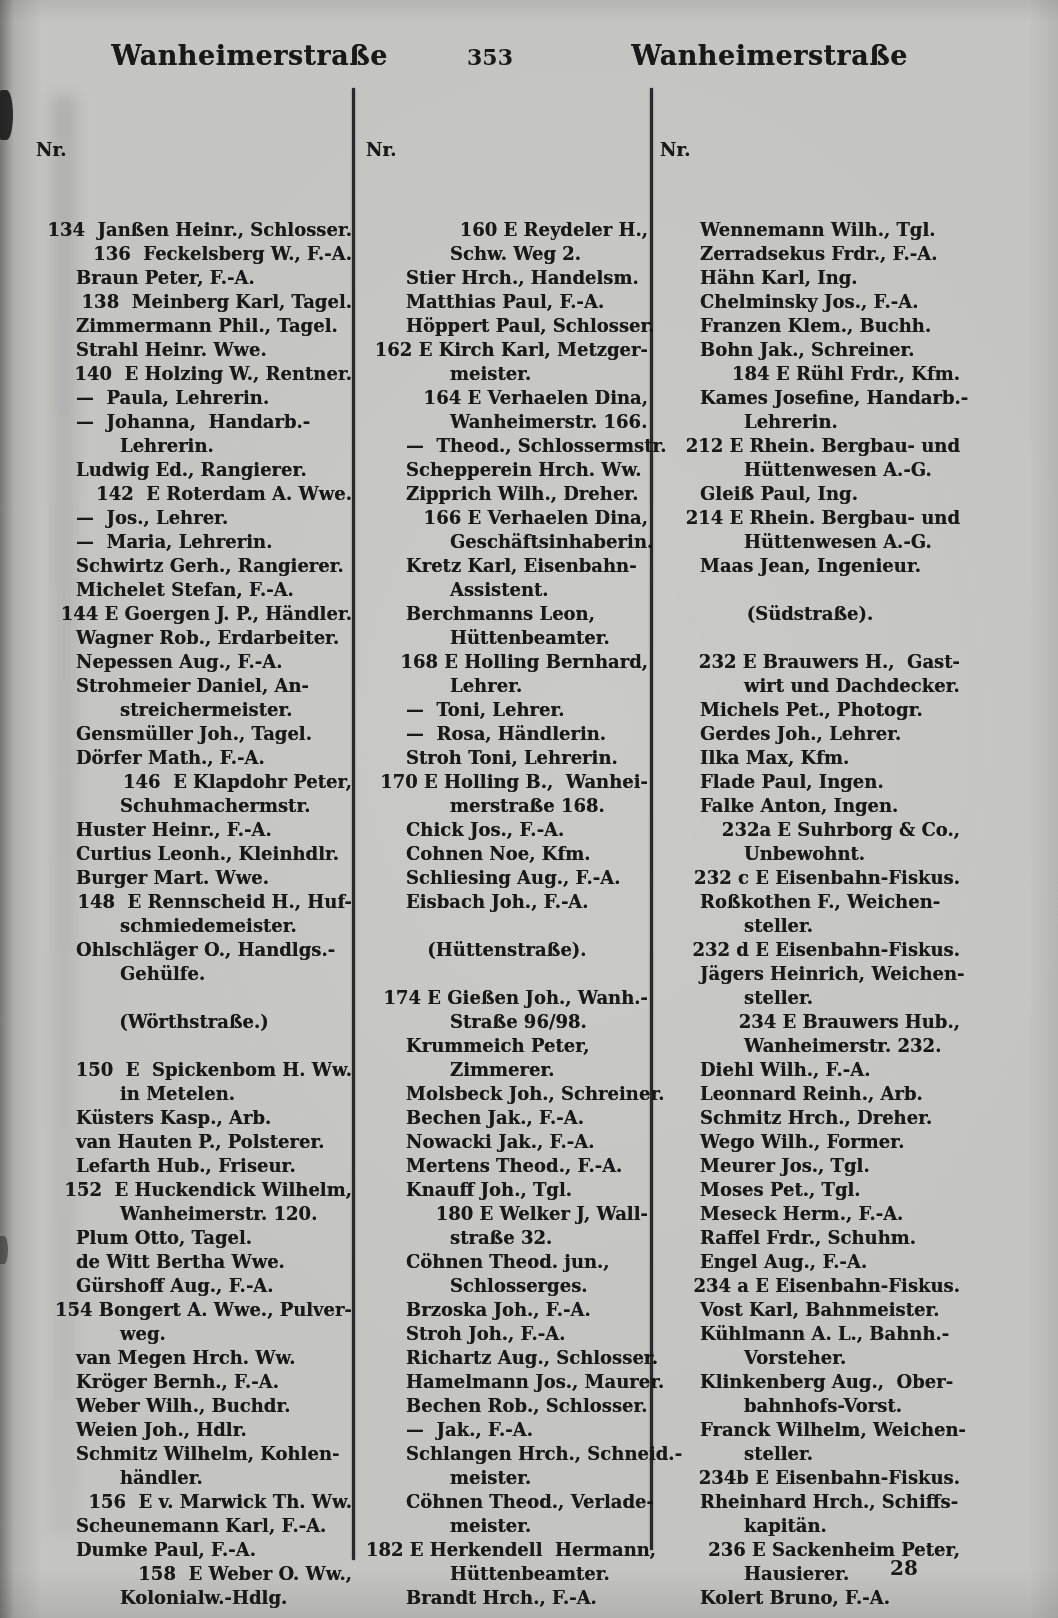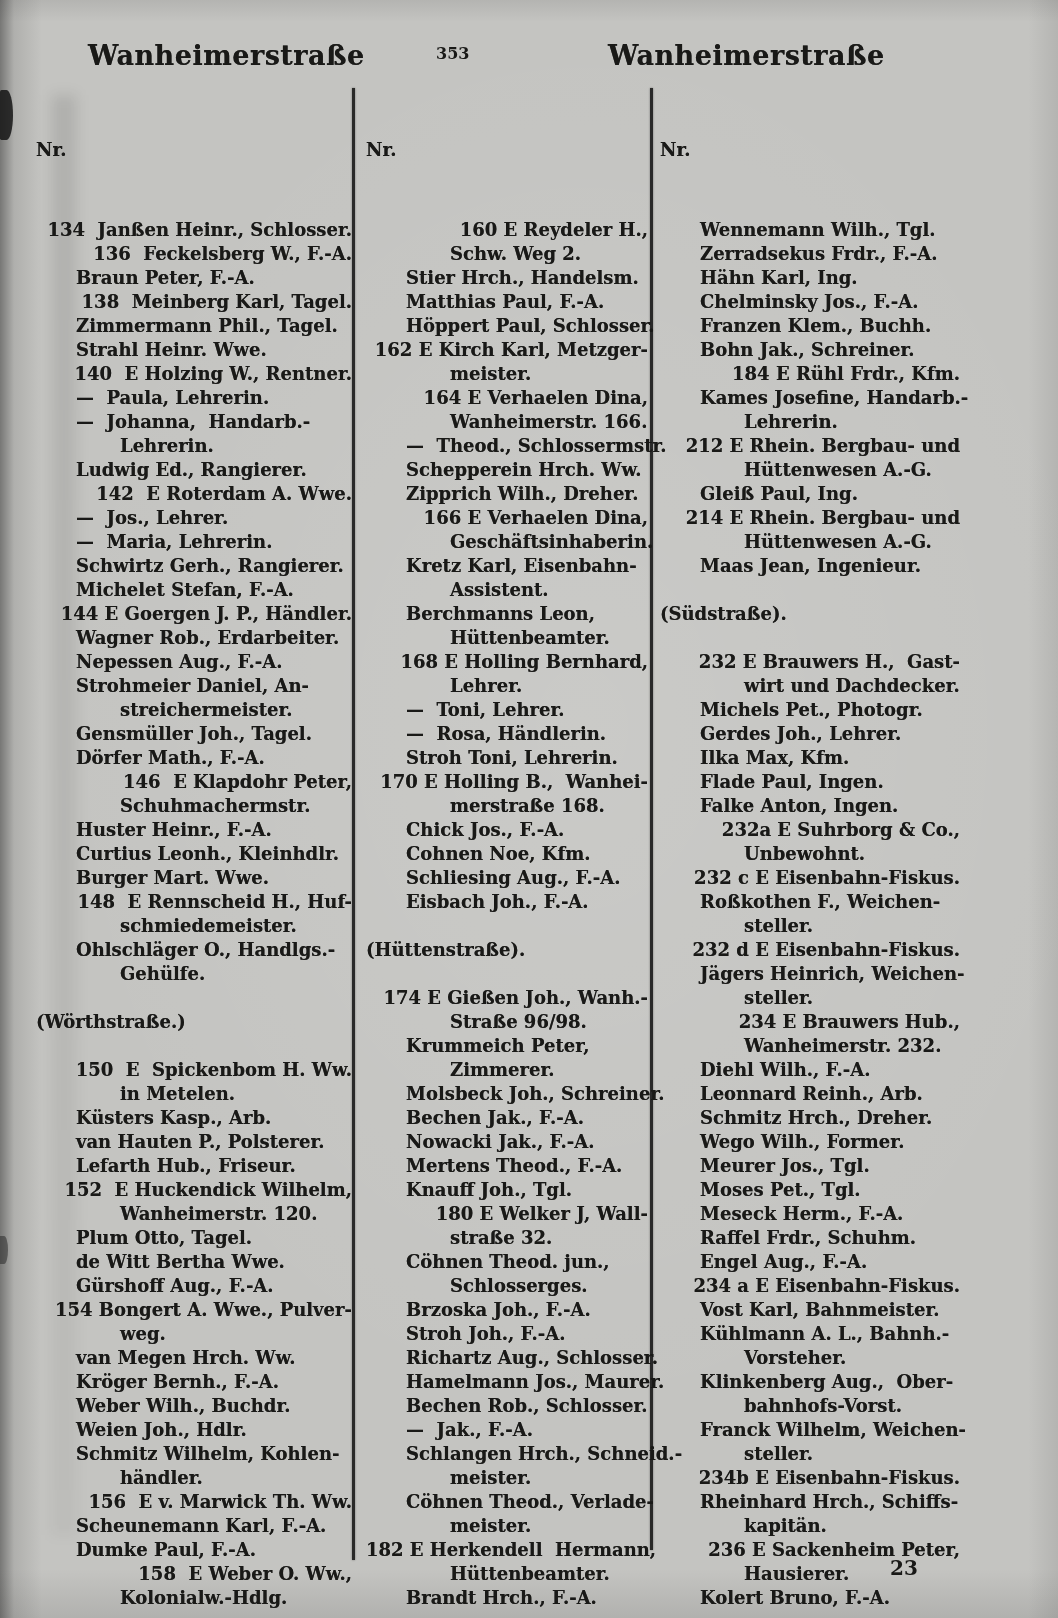--- a/index.html
+++ b/index.html
@@ -9,35 +9,35 @@
       radial-gradient(ellipse 900px 1200px at 55% 45%, rgba(255,255,255,0.10), rgba(0,0,0,0) 60%),
       linear-gradient(90deg, rgba(25,25,25,0.45) 0px, rgba(25,25,25,0.12) 14px, rgba(0,0,0,0) 42px),
       linear-gradient(270deg, rgba(40,40,40,0.10) 0px, rgba(0,0,0,0) 30px),
       linear-gradient(180deg, rgba(40,40,40,0.10) 0px, rgba(0,0,0,0) 22px, rgba(0,0,0,0) 97%, rgba(40,40,40,0.12) 100%),
       #c4c4c1;
     font-family:"DejaVu Serif","Liberation Serif",serif;
     color:#191917;
     font-weight:700;
   }
   .sheet{position:absolute;inset:0;}
-  .hdr-title{position:absolute;top:40px;font-size:27px;letter-spacing:0.5px;text-align:left;
+  .hdr-title{position:absolute;top:40px;font-size:27px;letter-spacing:0.5px;text-align:right;
     text-shadow:0 0 0.5px rgba(20,20,20,0.7);}
   .hdr-left{left:88px;width:300px;}
   .hdr-right{left:608px;width:300px;}
-  .hdr-page{position:absolute;top:44px;left:436px;width:140px;font-size:16px;text-align:left;}
+  .hdr-page{position:absolute;top:44px;left:420px;width:140px;font-size:22px;text-align:center;}
   .col{position:absolute;top:90px;font-size:18px;line-height:24px;white-space:pre;}
   .col-1{left:36px;width:316px;}
   .col-2{left:366px;width:282px;}
   .col-3{left:660px;width:300px;}
   .nr{margin-bottom:8px;}
   .line{text-shadow:0 0 0.4px rgba(20,20,20,0.65);}
   .ind0{padding-left:0;text-align:right;}
   .ind1{padding-left:40px;}
   .ind2{padding-left:84px;}
-  .center{padding-left:0;margin:24px 0;white-space:normal;}
+  .center{text-align:center;padding-left:0;margin:24px 0;white-space:normal;}
   .vrule{position:absolute;top:88px;width:3px;height:1472px;background:#141414;opacity:0.88;
     box-shadow:0 0 2px rgba(20,20,20,0.6);}
   .vrule-1{left:352px;}
   .vrule-2{left:650px;height:1462px;}
   .sig{position:absolute;left:890px;top:1556px;font-size:20px;}
   .smudge-a{position:absolute;left:0;top:90px;width:13px;height:50px;background:#151515;
     border-radius:2px 60% 60% 2px;opacity:0.85;}
   .smudge-b{position:absolute;left:0;top:1236px;width:8px;height:28px;background:#222;
     opacity:0.5;border-radius:0 50% 50% 0;}
   .gutter-streak{position:absolute;left:52px;top:95px;width:24px;height:1440px;
@@ -61,14 +61,14 @@
   <div class="col col-1">
     <div class="line nr">Nr.</div>
   <div class="line ind0">134  Janßen Heinr., Schlosser.</div><div class="line ind0">136  Feckelsberg W., F.-A.</div><div class="line ind1">Braun Peter, F.-A.</div><div class="line ind0">138  Meinberg Karl, Tagel.</div><div class="line ind1">Zimmermann Phil., Tagel.</div><div class="line ind1">Strahl Heinr. Wwe.</div><div class="line ind0">140  E Holzing W., Rentner.</div><div class="line ind1">—  Paula, Lehrerin.</div><div class="line ind1">—  Johanna,  Handarb.-</div><div class="line ind2">Lehrerin.</div><div class="line ind1">Ludwig Ed., Rangierer.</div><div class="line ind0">142  E Roterdam A. Wwe.</div><div class="line ind1">—  Jos., Lehrer.</div><div class="line ind1">—  Maria, Lehrerin.</div><div class="line ind1">Schwirtz Gerh., Rangierer.</div><div class="line ind1">Michelet Stefan, F.-A.</div><div class="line ind0">144 E Goergen J. P., Händler.</div><div class="line ind1">Wagner Rob., Erdarbeiter.</div><div class="line ind1">Nepessen Aug., F.-A.</div><div class="line ind1">Strohmeier Daniel, An-</div><div class="line ind2">streichermeister.</div><div class="line ind1">Gensmüller Joh., Tagel.</div><div class="line ind1">Dörfer Math., F.-A.</div><div class="line ind0">146  E Klapdohr Peter,</div><div class="line ind2">Schuhmachermstr.</div><div class="line ind1">Huster Heinr., F.-A.</div><div class="line ind1">Curtius Leonh., Kleinhdlr.</div><div class="line ind1">Burger Mart. Wwe.</div><div class="line ind0">148  E Rennscheid H., Huf-</div><div class="line ind2">schmiedemeister.</div><div class="line ind1">Ohlschläger O., Handlgs.-</div><div class="line ind2">Gehülfe.</div><div class="line center">(Wörthstraße.)</div><div class="line ind0">150  E  Spickenbom H. Ww.</div><div class="line ind2">in Metelen.</div><div class="line ind1">Küsters Kasp., Arb.</div><div class="line ind1">van Hauten P., Polsterer.</div><div class="line ind1">Lefarth Hub., Friseur.</div><div class="line ind0">152  E Huckendick Wilhelm,</div><div class="line ind2">Wanheimerstr. 120.</div><div class="line ind1">Plum Otto, Tagel.</div><div class="line ind1">de Witt Bertha Wwe.</div><div class="line ind1">Gürshoff Aug., F.-A.</div><div class="line ind0">154 Bongert A. Wwe., Pulver-</div><div class="line ind2">weg.</div><div class="line ind1">van Megen Hrch. Ww.</div><div class="line ind1">Kröger Bernh., F.-A.</div><div class="line ind1">Weber Wilh., Buchdr.</div><div class="line ind1">Weien Joh., Hdlr.</div><div class="line ind1">Schmitz Wilhelm, Kohlen-</div><div class="line ind2">händler.</div><div class="line ind0">156  E v. Marwick Th. Ww.</div><div class="line ind1">Scheunemann Karl, F.-A.</div><div class="line ind1">Dumke Paul, F.-A.</div><div class="line ind0">158  E Weber O. Ww.,</div><div class="line ind2">Kolonialw.-Hdlg.</div></div>
   <div class="col col-2">
     <div class="line nr">Nr.</div>
   <div class="line ind0">160 E Reydeler H.,</div><div class="line ind2">Schw. Weg 2.</div><div class="line ind1">Stier Hrch., Handelsm.</div><div class="line ind1">Matthias Paul, F.-A.</div><div class="line ind1">Höppert Paul, Schlosser.</div><div class="line ind0">162 E Kirch Karl, Metzger-</div><div class="line ind2">meister.</div><div class="line ind0">164 E Verhaelen Dina,</div><div class="line ind2">Wanheimerstr. 166.</div><div class="line ind1">—  Theod., Schlossermstr.</div><div class="line ind1">Schepperein Hrch. Ww.</div><div class="line ind1">Zipprich Wilh., Dreher.</div><div class="line ind0">166 E Verhaelen Dina,</div><div class="line ind2">Geschäftsinhaberin.</div><div class="line ind1">Kretz Karl, Eisenbahn-</div><div class="line ind2">Assistent.</div><div class="line ind1">Berchmanns Leon,</div><div class="line ind2">Hüttenbeamter.</div><div class="line ind0">168 E Holling Bernhard,</div><div class="line ind2">Lehrer.</div><div class="line ind1">—  Toni, Lehrer.</div><div class="line ind1">—  Rosa, Händlerin.</div><div class="line ind1">Stroh Toni, Lehrerin.</div><div class="line ind0">170 E Holling B.,  Wanhei-</div><div class="line ind2">merstraße 168.</div><div class="line ind1">Chick Jos., F.-A.</div><div class="line ind1">Cohnen Noe, Kfm.</div><div class="line ind1">Schliesing Aug., F.-A.</div><div class="line ind1">Eisbach Joh., F.-A.</div><div class="line center">(Hüttenstraße).</div><div class="line ind0">174 E Gießen Joh., Wanh.-</div><div class="line ind2">Straße 96/98.</div><div class="line ind1">Krummeich Peter,</div><div class="line ind2">Zimmerer.</div><div class="line ind1">Molsbeck Joh., Schreiner.</div><div class="line ind1">Bechen Jak., F.-A.</div><div class="line ind1">Nowacki Jak., F.-A.</div><div class="line ind1">Mertens Theod., F.-A.</div><div class="line ind1">Knauff Joh., Tgl.</div><div class="line ind0">180 E Welker J, Wall-</div><div class="line ind2">straße 32.</div><div class="line ind1">Cöhnen Theod. jun.,</div><div class="line ind2">Schlosserges.</div><div class="line ind1">Brzoska Joh., F.-A.</div><div class="line ind1">Stroh Joh., F.-A.</div><div class="line ind1">Richartz Aug., Schlosser.</div><div class="line ind1">Hamelmann Jos., Maurer.</div><div class="line ind1">Bechen Rob., Schlosser.</div><div class="line ind1">—  Jak., F.-A.</div><div class="line ind1">Schlangen Hrch., Schneid.-</div><div class="line ind2">meister.</div><div class="line ind1">Cöhnen Theod., Verlade-</div><div class="line ind2">meister.</div><div class="line ind0">182 E Herkendell  Hermann,</div><div class="line ind2">Hüttenbeamter.</div><div class="line ind1">Brandt Hrch., F.-A.</div></div>
   <div class="col col-3">
     <div class="line nr">Nr.</div>
   <div class="line ind1">Wennemann Wilh., Tgl.</div><div class="line ind1">Zerradsekus Frdr., F.-A.</div><div class="line ind1">Hähn Karl, Ing.</div><div class="line ind1">Chelminsky Jos., F.-A.</div><div class="line ind1">Franzen Klem., Buchh.</div><div class="line ind1">Bohn Jak., Schreiner.</div><div class="line ind0">184 E Rühl Frdr., Kfm.</div><div class="line ind1">Kames Josefine, Handarb.-</div><div class="line ind2">Lehrerin.</div><div class="line ind0">212 E Rhein. Bergbau- und</div><div class="line ind2">Hüttenwesen A.-G.</div><div class="line ind1">Gleiß Paul, Ing.</div><div class="line ind0">214 E Rhein. Bergbau- und</div><div class="line ind2">Hüttenwesen A.-G.</div><div class="line ind1">Maas Jean, Ingenieur.</div><div class="line center">(Südstraße).</div><div class="line ind0">232 E Brauwers H.,  Gast-</div><div class="line ind2">wirt und Dachdecker.</div><div class="line ind1">Michels Pet., Photogr.</div><div class="line ind1">Gerdes Joh., Lehrer.</div><div class="line ind1">Ilka Max, Kfm.</div><div class="line ind1">Flade Paul, Ingen.</div><div class="line ind1">Falke Anton, Ingen.</div><div class="line ind0">232a E Suhrborg &amp; Co.,</div><div class="line ind2">Unbewohnt.</div><div class="line ind0">232 c E Eisenbahn-Fiskus.</div><div class="line ind1">Roßkothen F., Weichen-</div><div class="line ind2">steller.</div><div class="line ind0">232 d E Eisenbahn-Fiskus.</div><div class="line ind1">Jägers Heinrich, Weichen-</div><div class="line ind2">steller.</div><div class="line ind0">234 E Brauwers Hub.,</div><div class="line ind2">Wanheimerstr. 232.</div><div class="line ind1">Diehl Wilh., F.-A.</div><div class="line ind1">Leonnard Reinh., Arb.</div><div class="line ind1">Schmitz Hrch., Dreher.</div><div class="line ind1">Wego Wilh., Former.</div><div class="line ind1">Meurer Jos., Tgl.</div><div class="line ind1">Moses Pet., Tgl.</div><div class="line ind1">Meseck Herm., F.-A.</div><div class="line ind1">Raffel Frdr., Schuhm.</div><div class="line ind1">Engel Aug., F.-A.</div><div class="line ind0">234 a E Eisenbahn-Fiskus.</div><div class="line ind1">Vost Karl, Bahnmeister.</div><div class="line ind1">Kühlmann A. L., Bahnh.-</div><div class="line ind2">Vorsteher.</div><div class="line ind1">Klinkenberg Aug.,  Ober-</div><div class="line ind2">bahnhofs-Vorst.</div><div class="line ind1">Franck Wilhelm, Weichen-</div><div class="line ind2">steller.</div><div class="line ind0">234b E Eisenbahn-Fiskus.</div><div class="line ind1">Rheinhard Hrch., Schiffs-</div><div class="line ind2">kapitän.</div><div class="line ind0">236 E Sackenheim Peter,</div><div class="line ind2">Hausierer.</div><div class="line ind1">Kolert Bruno, F.-A.</div></div>
 
-  <div class="sig">23</div>
+  <div class="sig">28</div>
 </div>
 
 </body></html>

